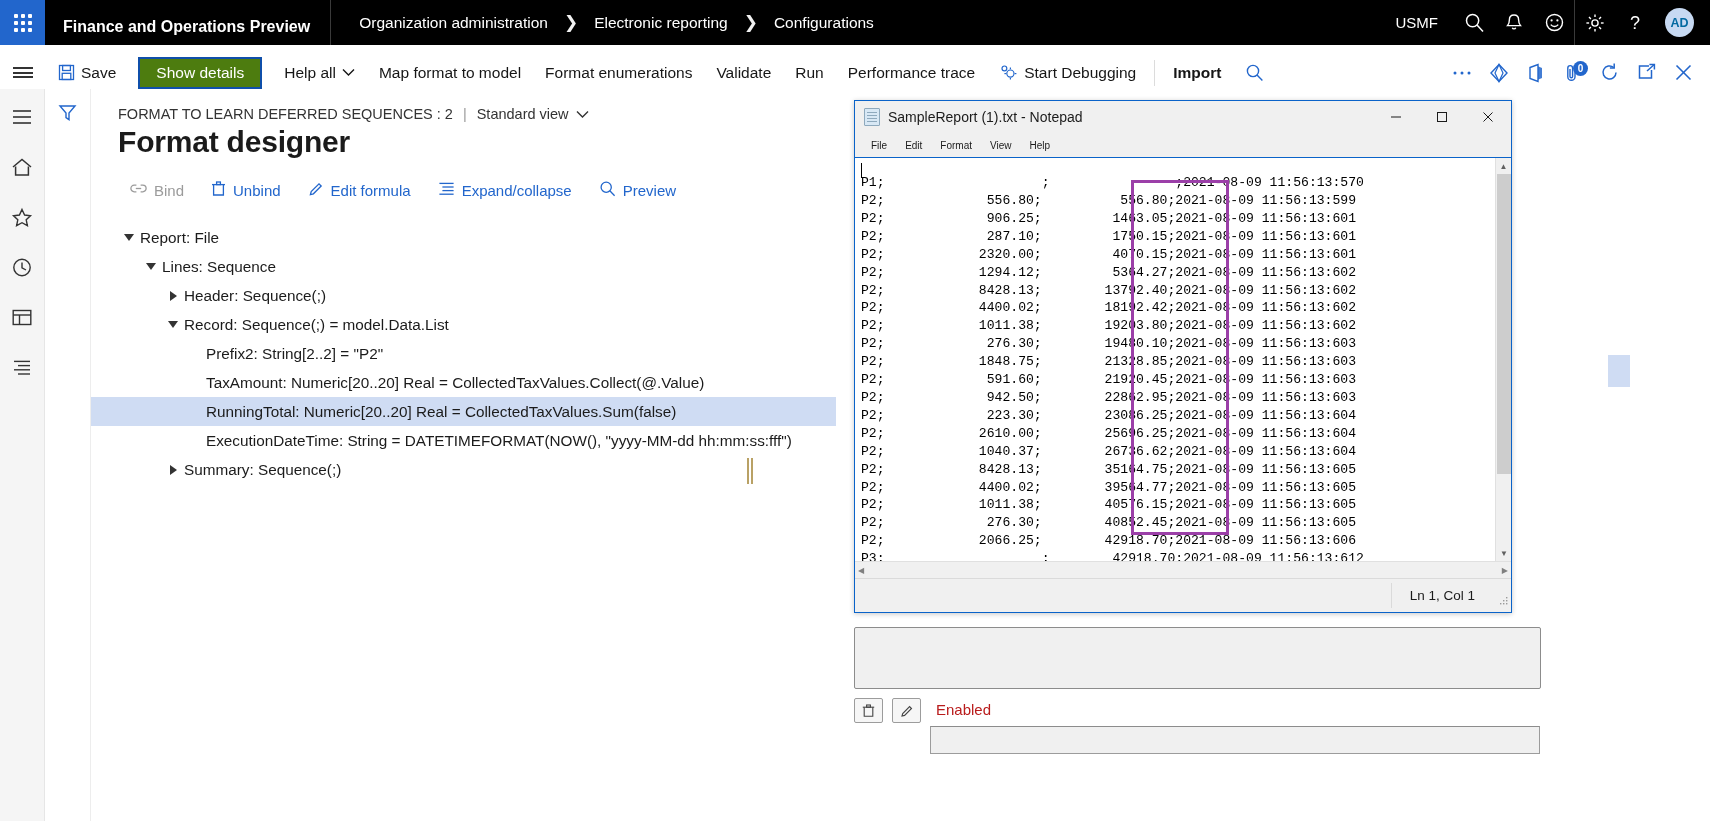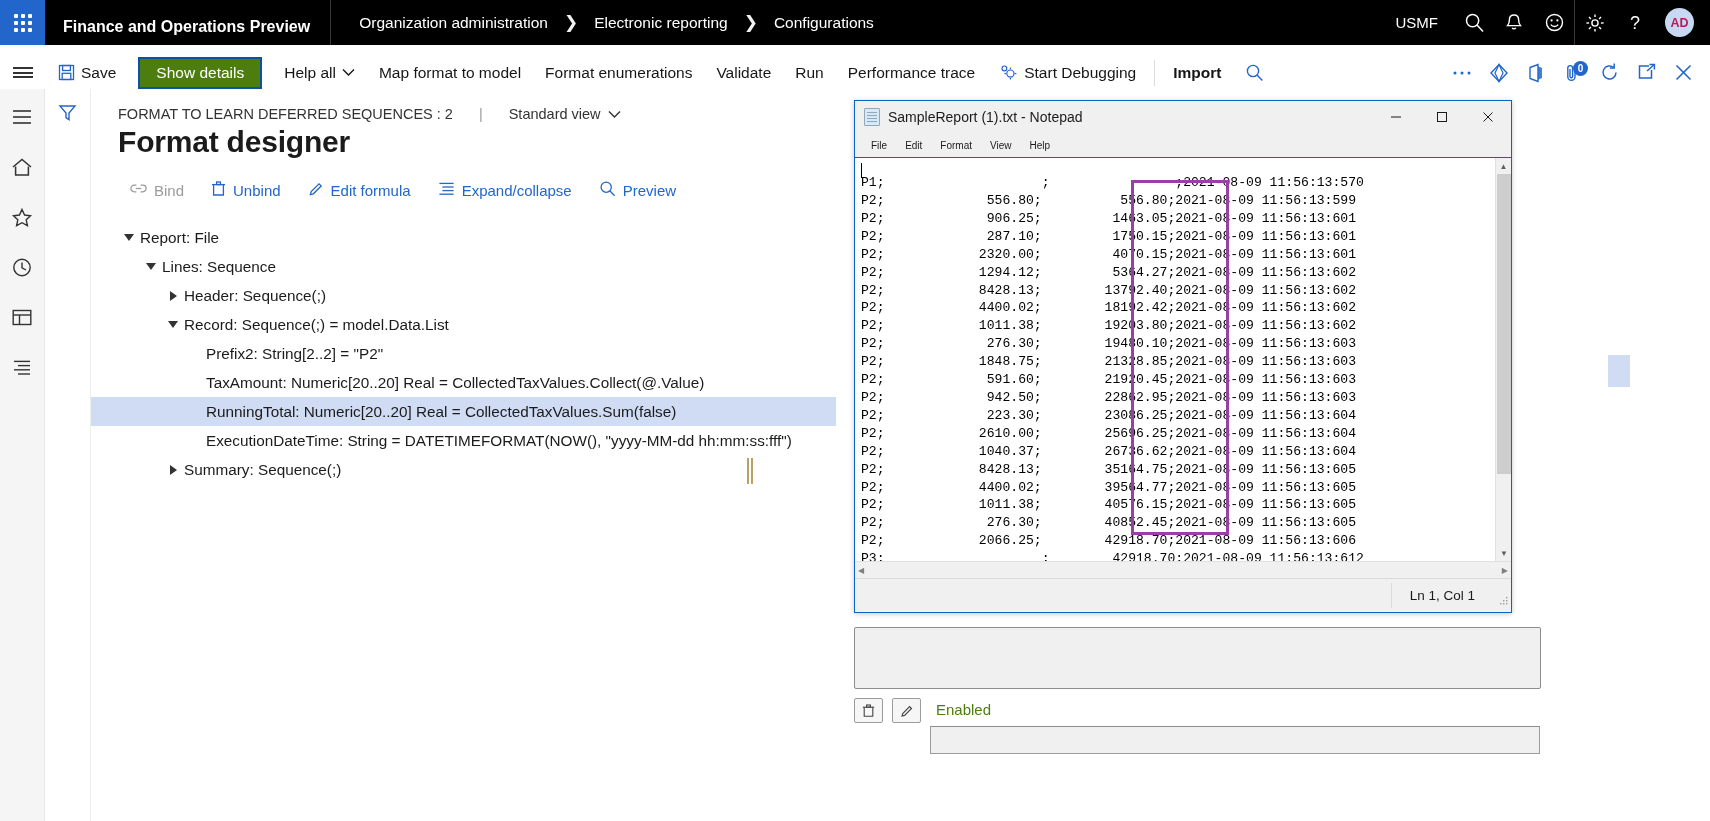--- a/index.html
+++ b/index.html
@@ -29,21 +29,21 @@
   }
   .topdiv { width:1px; height:45px; background:#3a3a3a; }
   .crumbs { display:flex; align-items:center; padding-left:22px; gap:0px; }
   .crumb { font-size:15.5px; color:#ffffff; padding:0 6px; white-space:nowrap; cursor:pointer; }
   .crumb-sep { font-size:17px; color:#ffffff; padding:0 10px; opacity:.95; font-weight:300; }
   .top-right { margin-left:auto; display:flex; align-items:center; height:59px; padding-right:10px; }
   .company { font-size:15px; padding:0 16px; white-space:nowrap; }
   .ticon { width:40px; height:45px; display:flex; align-items:center; justify-content:center; cursor:pointer; }
   .ticon svg { display:block; }
   .avatar {
-    width:29px; height:29px; border-radius:50%; background:#c7d9f2; color:#be185d;
+    width:29px; height:29px; border-radius:50%; background:#c7d9f2; color:#0369a1;
     font-size:12.5px; font-weight:600; display:flex; align-items:center; justify-content:center;
     margin-left:10px; margin-right:6px; cursor:pointer;
   }
 
   
   .actionpane {
     position:absolute; left:0; top:45px; width:1710px; height:56px;
     background:#ffffff; border-bottom:1px solid #e6e6e6;
     display:flex; align-items:center;
   }
@@ -78,21 +78,21 @@
 
   
   .filterstrip {
     position:absolute; left:45px; top:89px; width:46px; height:732px;
     background:#ffffff; border-right:1px solid #ededed;
     display:flex; justify-content:center; padding-top:14px;
   }
 
   
   .page { position:absolute; left:91px; top:89px; width:1619px; height:732px; background:#ffffff; overflow:hidden; }
-  .caption { font-size:14.5px; color:#333; padding:17px 0 0 27px; display:flex; align-items:center; gap:16px; }
+  .caption { font-size:14.5px; color:#333; padding:17px 0 0 27px; display:flex; align-items:center; gap:0px; }
   .caption .pipe { margin:0 10px; color:#9a9a9a; }
   .caption .sv { display:inline-flex; align-items:center; gap:7px; cursor:pointer; }
   .ptitle { font-size:30px; font-weight:600; color:#1b1b1b; padding:3px 0 0 27px; letter-spacing:-.2px; }
 
   .subtools { display:flex; align-items:center; padding:16px 0 0 27px; gap:3px; }
   .stool {
     display:flex; align-items:center; gap:7px; font-size:15px; color:#2266cc;
     padding:5px 12px; cursor:pointer; white-space:nowrap;
   }
   .stool.disabled { color:#9b9b9b; cursor:default; }
@@ -164,21 +164,21 @@
   
   .msgbox {
     position:absolute; left:854px; top:627px; width:687px; height:62px;
     background:#f0f0f0; border:1px solid #8c8c8c; border-radius:2px;
   }
   .bottombar { position:absolute; left:854px; top:698px; width:687px; height:56px; display:flex; align-items:flex-start; gap:9px; }
   .sqbtn {
     width:29px; height:25px; border:1px solid #9c9c9c; background:#f6f6f6; border-radius:2px;
     display:flex; align-items:center; justify-content:center; cursor:pointer;
   }
-  .enlabel { font-size:15px; color:#4d7c0f; padding-top:3px; margin-left:6px; }
+  .enlabel { font-size:15px; color:#b91c1c; padding-top:3px; margin-left:6px; }
   .enfield {
     position:absolute; left:930px; top:726px; width:610px; height:28px;
     background:#f0f0f0; border:1px solid #9c9c9c; border-top-color:#8c8c8c;
   }
 
   
   .rightnub { position:absolute; left:1517px; top:266px; width:22px; height:32px; background:#cfdcf3; }
 </style>
 </head>
 <body>

